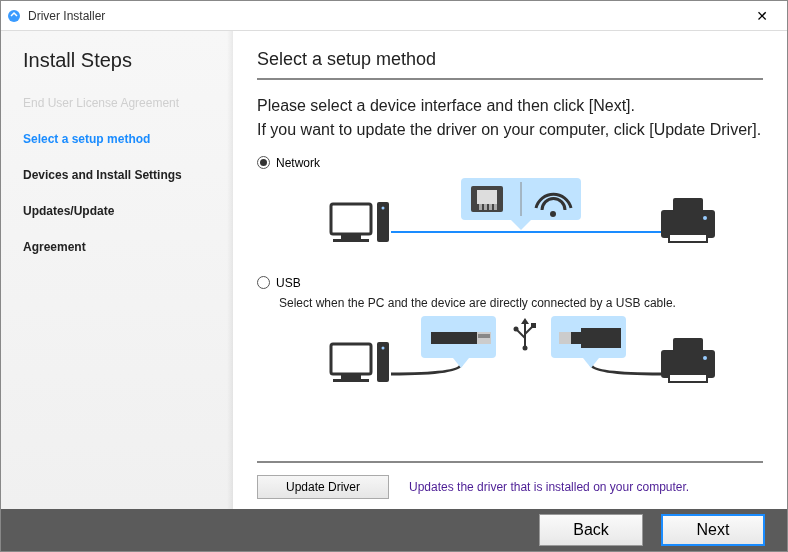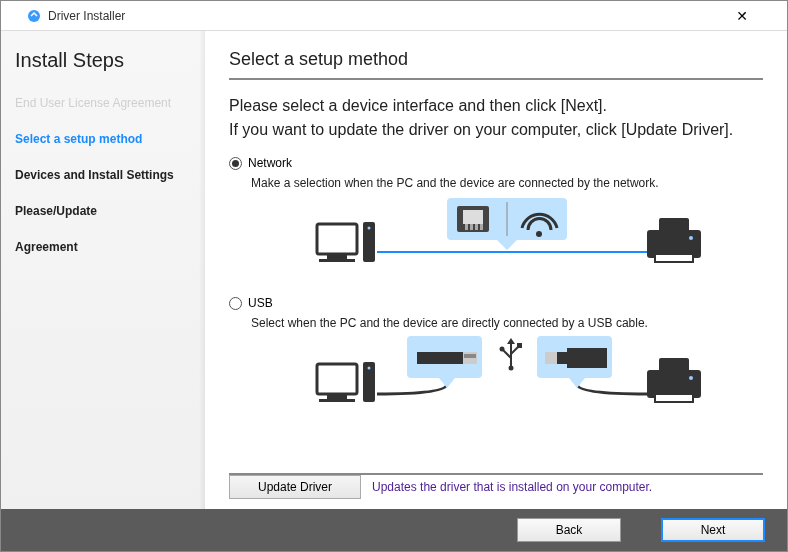--- a/index.html
+++ b/index.html
@@ -1,49 +1,49 @@
 <!DOCTYPE html>
 <html><head>
 <meta charset="utf-8">
 <style>
 * { margin: 0; padding: 0; box-sizing: border-box; font-family: "Segoe UI", Tahoma, sans-serif; }
 body { background: #fff; width: 788px; height: 552px; overflow: hidden; border: 1px solid #888; display: flex; flex-direction: column; }
 
-.titlebar { height: 30px; background: #fff; display: flex; align-items: center; padding: 0 25px; border-bottom: 1px solid #ddd; }
+.titlebar { height: 30px; background: #fff; display: flex; align-items: center; padding: 0 5px; border-bottom: 1px solid #ddd; }
 .titlebar-icon { width: 16px; height: 16px; margin-right: 6px; }
 .titlebar-text { font-size: 12px; color: #333; flex: 1; }
 .close-x { width: 40px; text-align: center; font-size: 14px; cursor: pointer; }
 
 .body { flex: 1; display: flex; background: #fff; }
 
-.sidebar { width: 204px; background: linear-gradient(180deg, #f7f7f7 0%, #f0f0f0 100%); padding: 18px 14px; position: relative; }
+.sidebar { width: 232px; background: linear-gradient(180deg, #f7f7f7 0%, #f0f0f0 100%); padding: 18px 22px; position: relative; }
 .sidebar::after { content: ""; position: absolute; right: 0; top: 0; bottom: 0; width: 6px; background: linear-gradient(90deg, rgba(0,0,0,0) 0%, rgba(0,0,0,0.06) 100%); }
 .sidebar h1 { font-size: 20px; font-weight: 400; color: #222; margin-bottom: 24px; }
 .step { font-size: 12px; margin-bottom: 22px; font-weight: 600; color: #222; }
 .step.done { color: #cfcfcf; font-weight: 400; }
 .step.active { color: #1a8cff; font-weight: 600; }
 
 .main { flex: 1; padding: 18px 24px 10px 24px; display: flex; flex-direction: column; }
 .page-title { font-size: 18px; font-weight: 400; color: #222; margin-bottom: 8px; }
 .hr { height: 2px; background: #888; margin-bottom: 14px; }
 .intro { font-size: 16px; color: #222; line-height: 1.5; margin-bottom: 14px; }
 
 .option { margin-bottom: 8px; }
-.radio-row { display: flex; align-items: flex-end; font-size: 12px; cursor: pointer; }
+.radio-row { display: flex; align-items: flex-start; font-size: 12px; cursor: pointer; }
 .radio { width: 13px; height: 13px; border: 1px solid #555; border-radius: 50%; margin-right: 6px; display: inline-flex; align-items: center; justify-content: center; background: #fff; }
 .radio.checked::after { content: ""; width: 7px; height: 7px; background: #333; border-radius: 50%; }
 .opt-desc { font-size: 12px; color: #222; margin: 6px 0 4px 22px; }
 .illus { margin: 4px 0 4px 22px; display: flex; align-items: center; justify-content: center; }
 
-.update-row { border-top: 2px solid #888; margin-top: auto; padding-top: 0; display: flex; align-items: center; gap: 11px; }
+.update-row { border-top: 2px solid #888; margin-top: auto; padding-top: 12px; display: flex; align-items: center; gap: 20px; }
 .btn-grey { background: linear-gradient(#f6f6f6,#e6e6e6); border: 1px solid #aaa; font-size: 12px; padding: 4px 28px; cursor: pointer; }
 .upd-desc { font-size: 12px; color: #4c1d95; }
 
 .footer { height: 42px; background: #5b5b5b; display: flex; align-items: center; justify-content: flex-end; gap: 18px; padding: 0 22px; }
-.fbtn { width: 104px; height: 24px; font-size: 12px; background: linear-gradient(#fafafa,#e8e8e8); border: 1px solid #999; cursor: pointer; margin-left: 22px; }
+.fbtn { width: 104px; height: 32px; font-size: 16px; background: linear-gradient(#fafafa,#e8e8e8); border: 1px solid #999; cursor: pointer; }
 .fbtn.primary { border: 2px solid #1a8cff; }
 
 svg { display: block; }
 </style>
 </head>
 <body>
 
 <div class="titlebar">
   <span class="titlebar-icon">
     <svg width="16" height="16" viewBox="0 0 16 16">
@@ -54,38 +54,37 @@
   <span class="titlebar-text">Driver Installer</span>
   <span class="close-x">✕</span>
 </div>
 
 <div class="body">
   <div class="sidebar">
     <h1>Install Steps</h1>
     <div class="step done">End User License Agreement</div>
     <div class="step active">Select a setup method</div>
     <div class="step">Devices and Install Settings</div>
-    <div class="step">Please/Update</div>
+    <div class="step">Updates/Update</div>
     <div class="step">Agreement</div>
   </div>
 
   <div class="main">
     <div class="page-title">Select a setup method</div>
     <div class="hr"></div>
     <div class="intro">
       <div>Please select a device interface and then click [Next].</div>
       <div>If you want to update the driver on your computer, click [Update Driver].</div>
     </div>
 
     <div class="option">
       <div class="radio-row">
         <span class="radio checked"></span>
         <span>Network</span>
       </div>
-      <div class="opt-desc">Make a selection when the PC and the device are connected by the network.</div>
       <div class="illus">
         <svg width="420" height="90" viewBox="0 0 420 90">
 
           <rect x="20" y="30" width="40" height="30" rx="2" fill="none" stroke="#333" stroke-width="3"></rect>
           <rect x="30" y="60" width="20" height="5" fill="#333"></rect>
           <rect x="22" y="65" width="36" height="3" fill="#333"></rect>
           <rect x="66" y="28" width="12" height="40" fill="#333" rx="2"></rect>
           <circle cx="72" cy="34" r="1.5" fill="#9cf"></circle>
 
           <line x1="80" y1="58" x2="350" y2="58" stroke="#1a8cff" stroke-width="2"></line>

